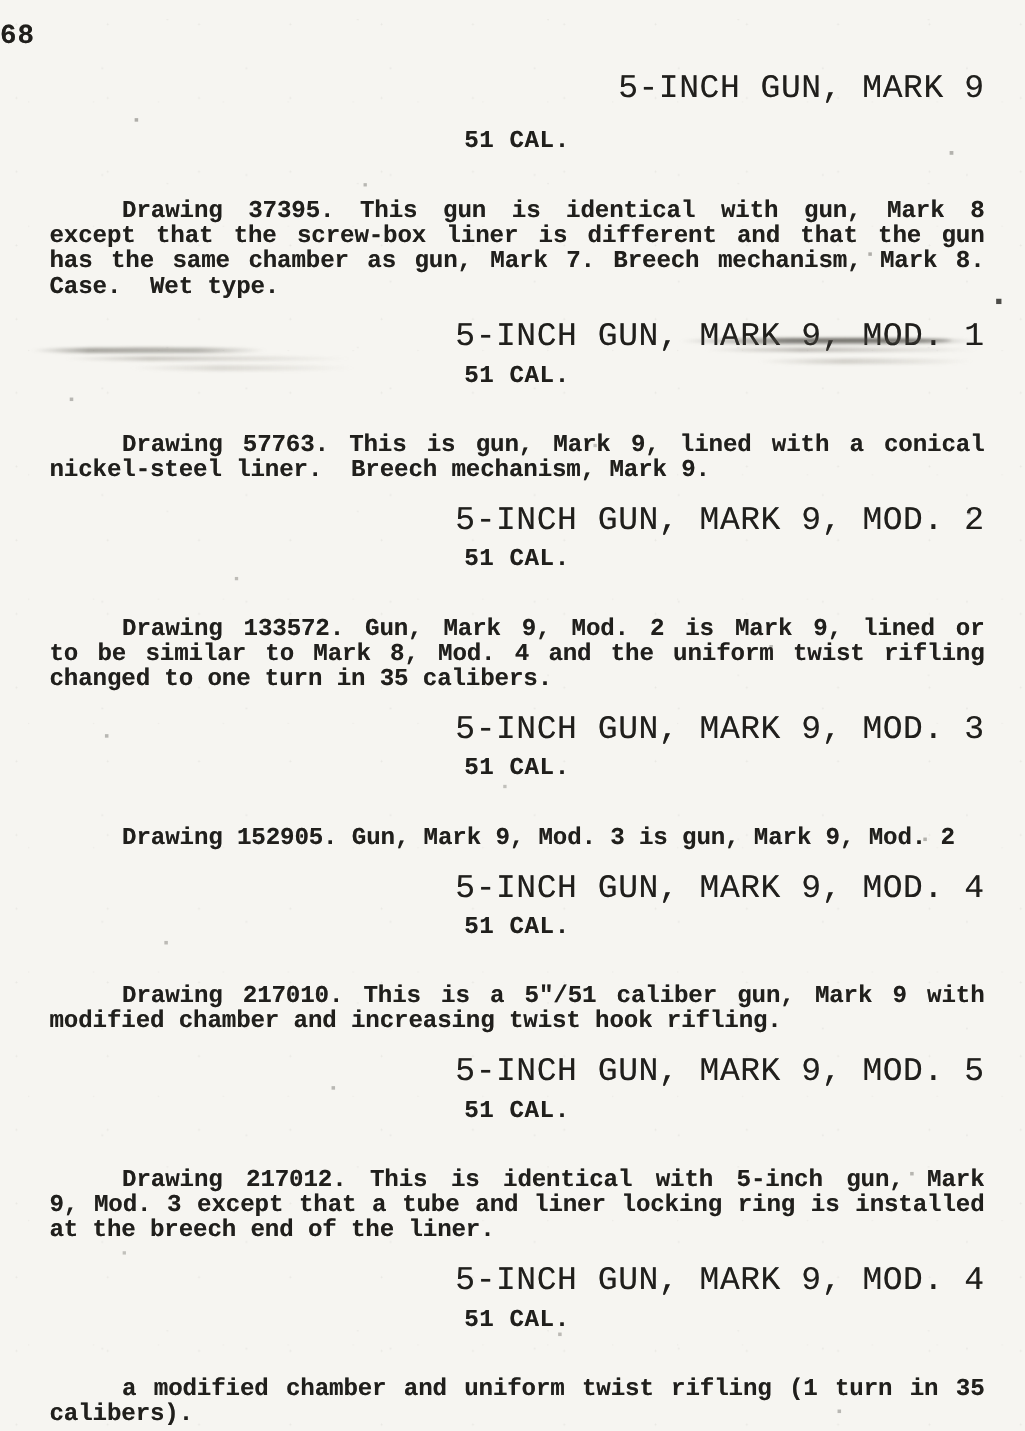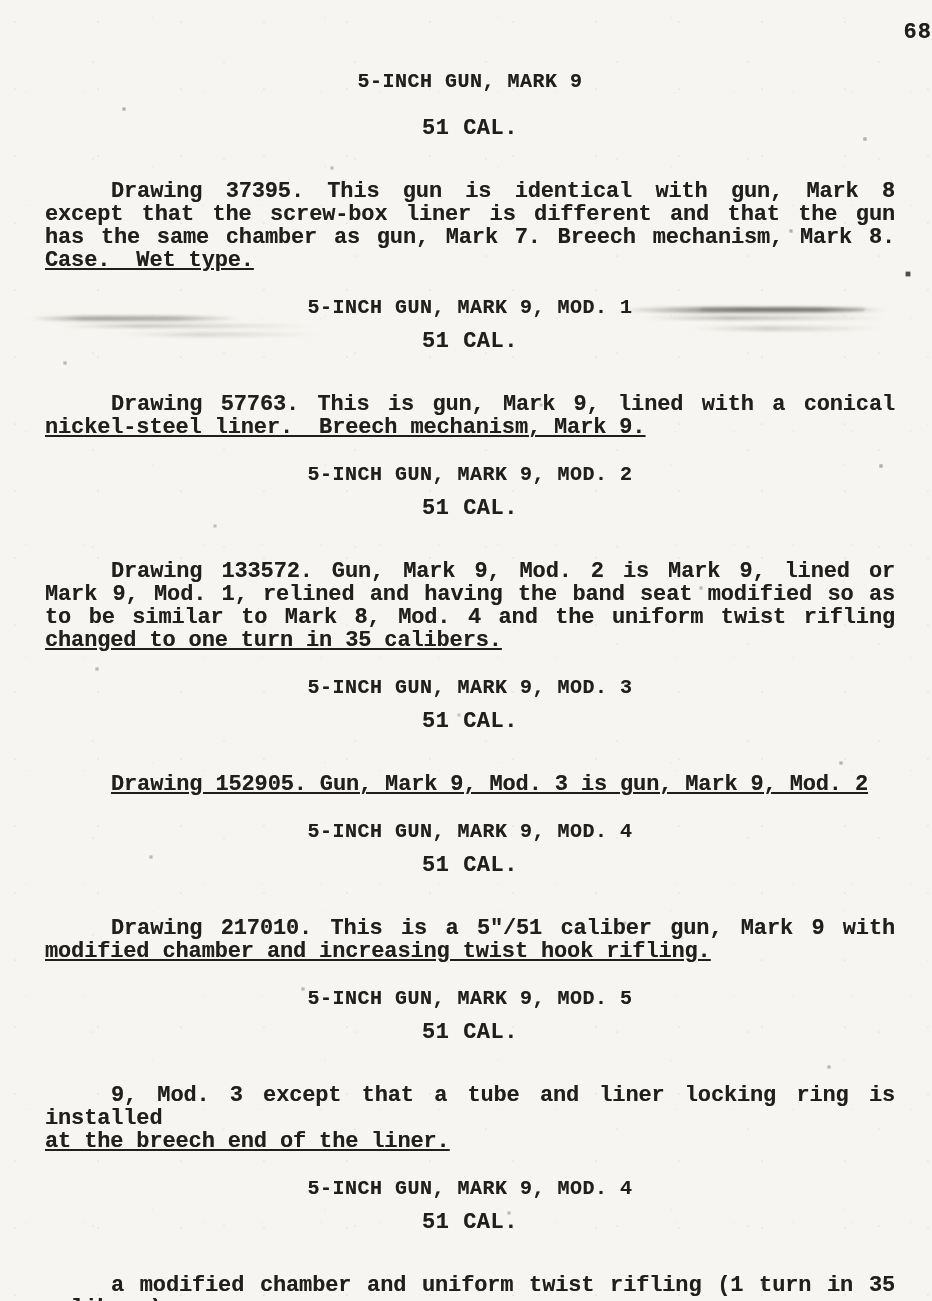--- a/index.html
+++ b/index.html
@@ -14,59 +14,58 @@
       radial-gradient(circle at 44% 82%, rgba(60,58,52,0.05) 0.5px, transparent 1px),
       radial-gradient(circle at 88% 12%, rgba(60,58,52,0.06) 0.5px, transparent 1px);
     background-size: 83px 67px, 131px 97px, 59px 113px, 173px 149px;
     font-family: "Liberation Mono", "DejaVu Sans Mono", monospace;
     font-weight: 700;
     color: #201f1c;
   }
   .sheet { position: relative; width: 932px; height: 1301px; }
   .pageno {
     margin: 20px 0 0 0;
-    text-align: right;
-    font-size: 22px;
+    text-align: left;
+    font-size: 25px;
     line-height: 26px;
     letter-spacing: 1px;
     text-shadow: 0 0 0.5px rgba(20,20,18,0.55);
   }
   .doc {
     position: relative;
     margin-left: 45px;
     width: 850px;
     font-size: 22px;
     line-height: 23px;
     letter-spacing: -0.15px;
     text-shadow: 0 0 0.5px rgba(20,20,18,0.5);
   }
   .heading {
     margin: 24px 0 0 0;
-    font-size: 20px;
-    font-weight: 700;
-    text-align: center;
+    font-size: 30px;
+    font-weight: 400;
+    text-align: right;
     letter-spacing: 0.5px;
     white-space: nowrap;
   }
   .cal {
     margin: 11px 0 0 0;
     text-align: center;
     letter-spacing: 0.5px;
   }
   .sec:first-of-type .cal { margin-top: 24px; }
   .para { margin: 23px 0 0 0; }
   .para .line {
     text-align: justify;
     text-align-last: justify;
   }
   .para .line:first-child { text-indent: 66px; margin-top: 40px; }
   .para .line:last-child {
     text-align: left;
     text-align-last: left;
-    text-decoration: underline;
   }
   .para .line:only-child {
     text-align: left;
     text-align-last: left;
   }
   
   .smudge {
     position: absolute;
     border-radius: 45%;
     filter: blur(1.6px);
@@ -132,21 +131,20 @@
         <div class="line">Drawing 57763.  This is gun, Mark 9, lined with a conical</div>
         <div class="line">nickel-steel liner.&nbsp; Breech mechanism, Mark 9.</div>
       </div>
     </section>
 
     <section class="sec">
       <h2 class="heading">5-INCH GUN, MARK 9, MOD. 2</h2>
       <div class="cal">51 CAL.</div>
       <div class="para">
         <div class="line">Drawing 133572.  Gun, Mark 9, Mod. 2 is Mark 9, lined or</div>
-        <div class="line">Mark 9, Mod. 1, relined and having the band seat modified so as</div>
         <div class="line">to be similar to Mark 8, Mod. 4 and the uniform twist rifling</div>
         <div class="line">changed to one turn in 35 calibers.</div>
       </div>
     </section>
 
     <section class="sec">
       <h2 class="heading">5-INCH GUN, MARK 9, MOD. 3</h2>
       <div class="cal">51 CAL.</div>
       <div class="para">
         <div class="line">Drawing 152905.  Gun, Mark 9, Mod. 3 is gun, Mark 9, Mod. 2</div>
@@ -159,20 +157,21 @@
       <div class="para">
         <div class="line">Drawing 217010.  This is a 5"/51 caliber gun, Mark 9 with</div>
         <div class="line">modified chamber and increasing twist hook rifling.</div>
       </div>
     </section>
 
     <section class="sec">
       <h2 class="heading">5-INCH GUN, MARK 9, MOD. 5</h2>
       <div class="cal">51 CAL.</div>
       <div class="para">
+        <div class="line">Drawing 217012.  This is identical with 5-inch gun, Mark</div>
         <div class="line">9, Mod. 3 except that a tube and liner locking ring is installed</div>
         <div class="line">at the breech end of the liner.</div>
       </div>
     </section>
 
     <section class="sec">
       <h2 class="heading">5-INCH GUN, MARK 9, MOD. 4</h2>
       <div class="cal">51 CAL.</div>
       <div class="para">
         <div class="line">a modified chamber and uniform twist rifling (1 turn in 35</div>

